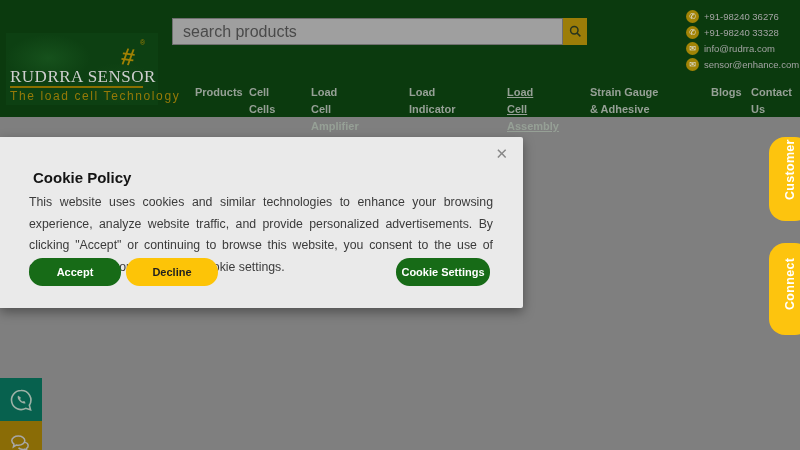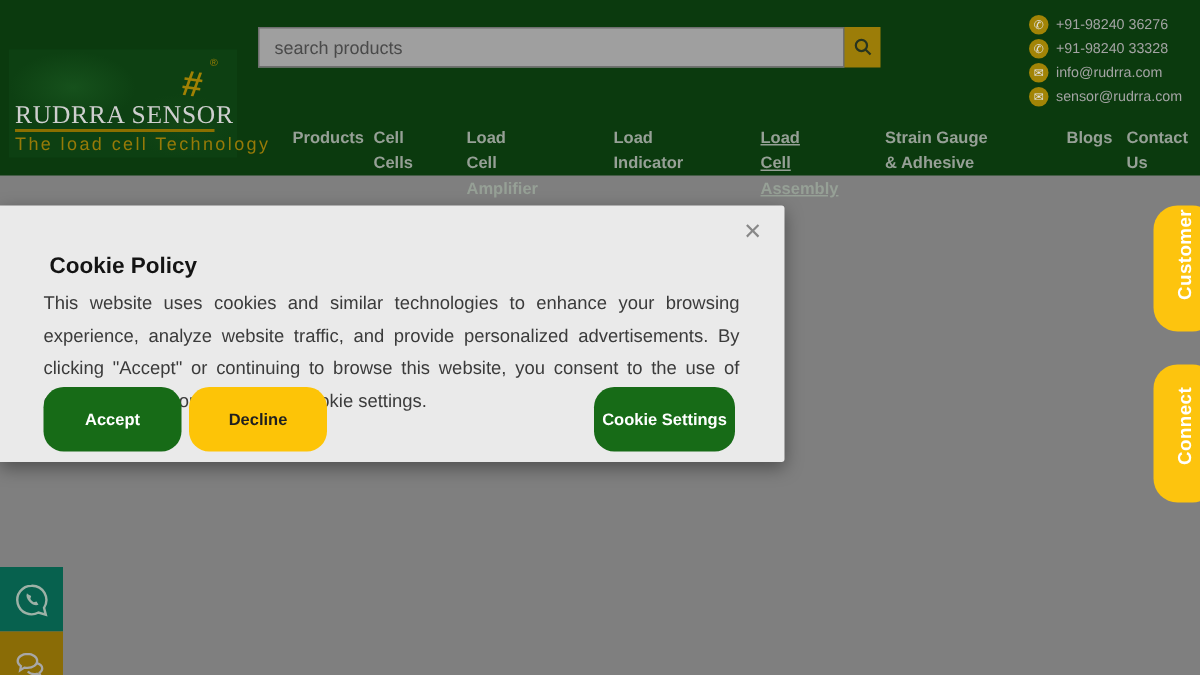--- a/index.html
+++ b/index.html
@@ -18,21 +18,21 @@
   .logo-underline{position:absolute;left:4px;top:53px;width:133px;height:2px;background:#8a6f00;}
   .logo-tagline{position:absolute;left:4px;top:56px;font-size:12px;letter-spacing:1.6px;
         color:#967a08;white-space:nowrap;}
   .logo-mark{position:absolute;left:115px;top:10px;font-size:24px;font-weight:bold;font-style:italic;
         color:#a08104;transform:rotate(8deg);}
   .logo-reg{position:absolute;left:134px;top:6px;font-size:7px;color:#a08104;}
 
   
   .search-wrap{position:absolute;left:172px;top:18px;width:415px;height:27px;display:flex;}
   .search-input{flex:1;height:27px;border:1px solid #6f6f6f;background:#9f9f9f;
-        padding:0 10px;font-size:12px;color:#701a75;outline:none;}
+        padding:0 10px;font-size:16px;color:#701a75;outline:none;}
   .search-input::placeholder{color:#4a4a4a;opacity:1;}
   .search-btn{width:24px;height:27px;border:none;background:#9c7d08;cursor:pointer;
         display:flex;align-items:center;justify-content:center;padding:0;}
 
   
   .contacts{position:absolute;left:686px;top:8px;}
   .contact-row{display:flex;align-items:center;height:16px;cursor:pointer;}
   .contact-icon{width:13px;height:13px;border-radius:50%;background:#a28406;color:#e2e2e2;
         font-size:8px;line-height:13px;text-align:center;margin-right:5px;flex:0 0 13px;}
   .contact-text{font-size:9.5px;color:#a4a4a4;white-space:nowrap;}
@@ -42,21 +42,21 @@
         color:#96a096;cursor:pointer;padding-left:18px;}
 
   
   .modal{position:absolute;left:0;top:137px;width:523px;height:171px;background:#eaeaea;
         border-radius:0 2px 2px 0;box-shadow:0 4px 12px rgba(0,0,0,.38);}
   .modal-close{position:absolute;right:11px;top:6px;font-size:15px;color:#888;cursor:pointer;
         padding:2px 4px;}
   .modal-title{position:absolute;left:29px;top:28px;margin:4px;font-size:15px;font-weight:bold;color:#141414;}
   .modal-body{position:absolute;left:29px;top:55px;width:464px;margin:0;font-size:12.3px;
         line-height:21.5px;color:#3b3b3b;text-align:justify;}
-  .modal-btn{position:absolute;top:121px;height:43px;border:none;border-radius:13.5px;
+  .modal-btn{position:absolute;top:121px;height:28px;border:none;border-radius:13.5px;
         font-size:11px;font-weight:bold;cursor:pointer;padding:0;}
   .btn-accept{left:29px;width:92px;background:#176b17;color:#fff;}
   .btn-decline{left:126px;width:92px;background:#fdc407;color:#1f1f1f;}
   .btn-settings{left:396px;width:94px;background:#176b17;color:#fff;}
 
   
   .side-tab{position:absolute;left:769px;width:42px;background:#fdc40e;border-radius:16px;
         display:flex;align-items:center;justify-content:flex-start;cursor:pointer;}
   .side-tab span{display:block;width:31px;text-align:center;transform:rotate(-90deg);
         color:#fff;font-size:12.5px;font-weight:bold;letter-spacing:.3px;white-space:nowrap;}
@@ -103,21 +103,21 @@
       <div class="contact-row">
         <span class="contact-icon">✆</span>
         <span class="contact-text">+91-98240 33328</span>
       </div>
       <div class="contact-row">
         <span class="contact-icon">✉</span>
         <span class="contact-text">info@rudrra.com</span>
       </div>
       <div class="contact-row">
         <span class="contact-icon">✉</span>
-        <span class="contact-text">sensor@rudrra.com</span>
+        <span class="contact-text">sensor@enhance.com</span>
       </div>
     </div>
 
     <div class="nav-item" style="left:177px;width:60px;">Products</div>
     <div class="nav-item" style="left:231px;width:40px;">Cell Cells</div>
     <div class="nav-item" style="left:293px;width:64px;">Load Cell Amplifier</div>
     <div class="nav-item" style="left:391px;width:58px;">Load Indicator</div>
     <div class="nav-item" style="left:489px;width:64px;text-decoration:underline;">Load Cell Assembly</div>
     <div class="nav-item" style="left:572px;width:96px;">Strain Gauge &amp; Adhesive</div>
     <div class="nav-item" style="left:693px;width:40px;">Blogs</div>

